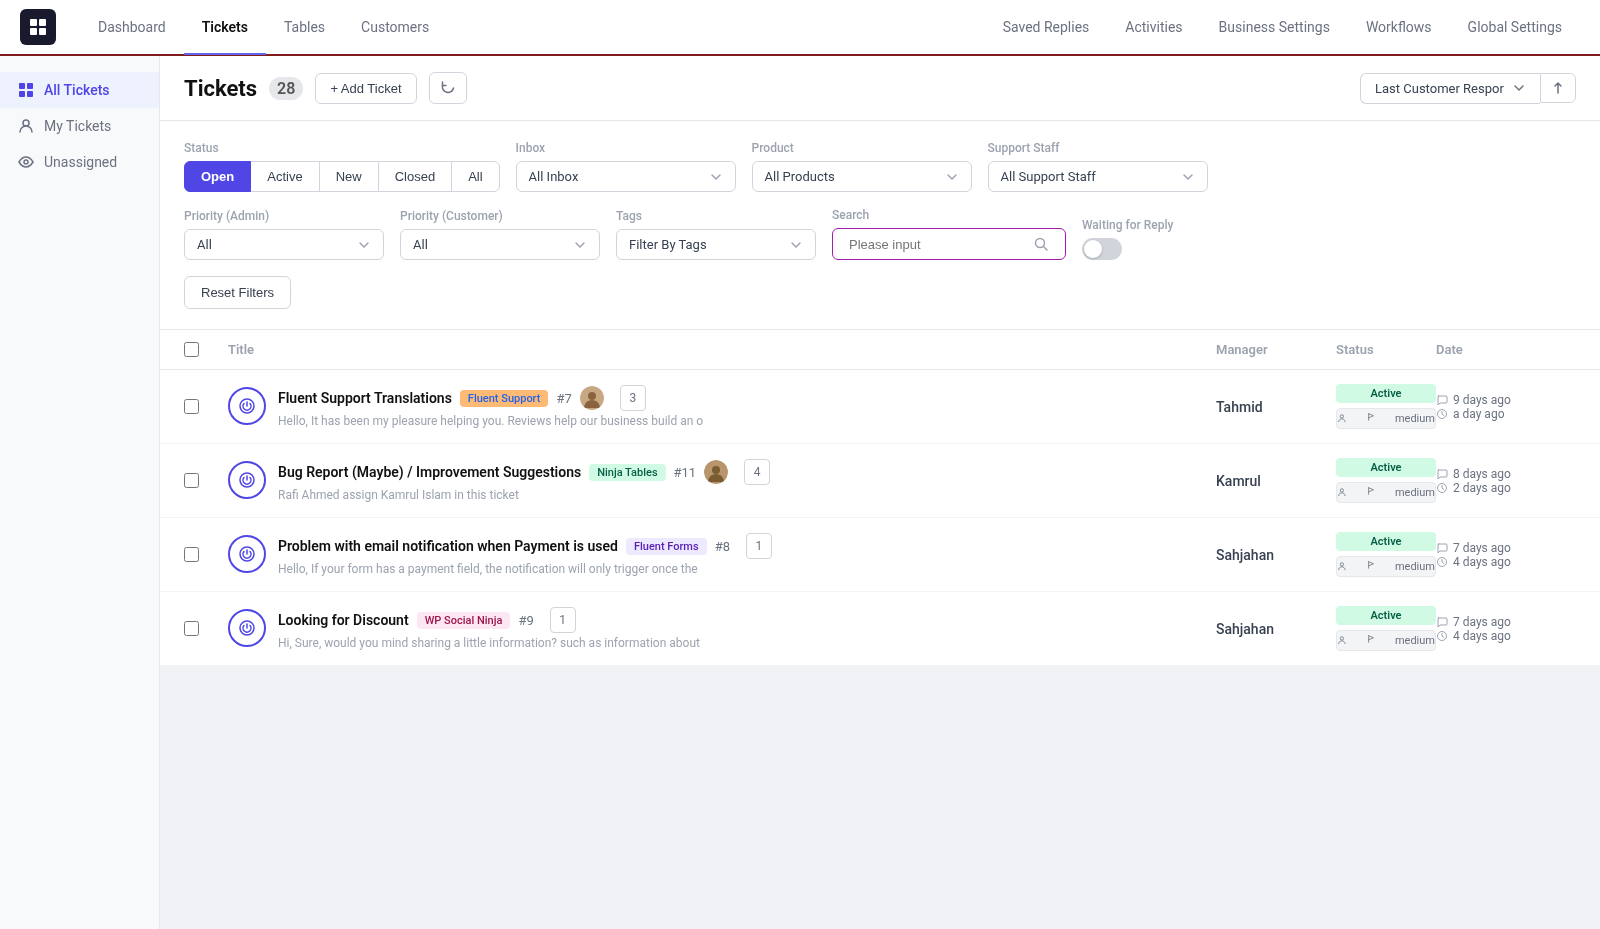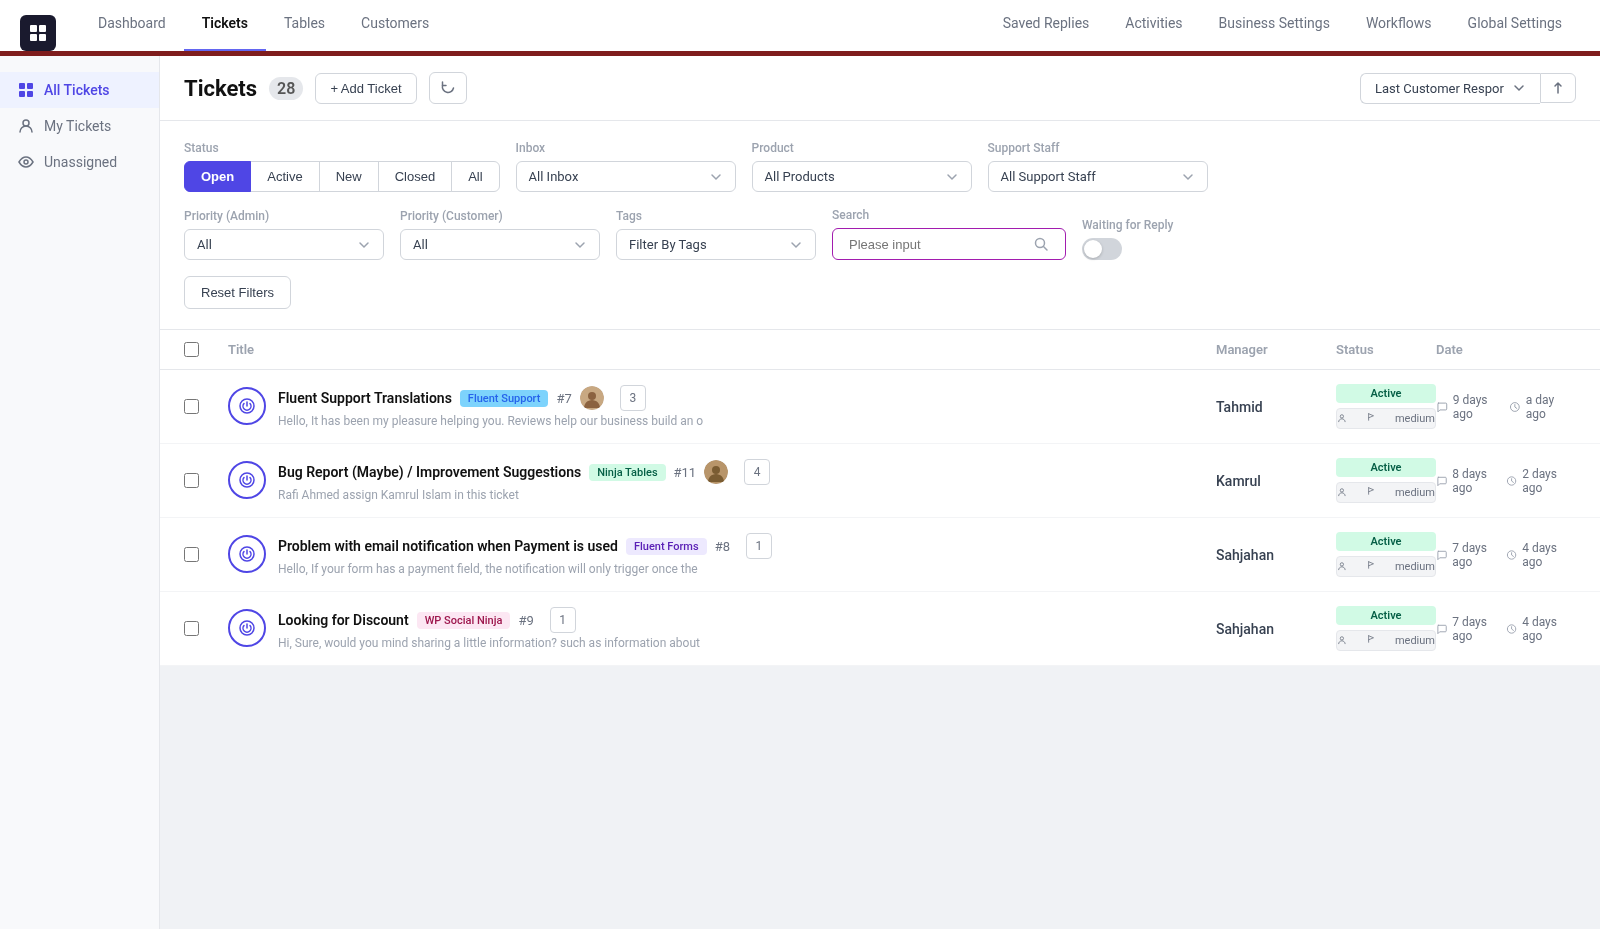--- a/index.html
+++ b/index.html
@@ -1,23 +1,23 @@
 <!DOCTYPE html>
 <html><head>
   <meta charset="utf-8">
   <style>
     * { box-sizing: border-box; margin: 0; padding: 0; }
     body { font-family: -apple-system, BlinkMacSystemFont, 'Segoe UI', Roboto, sans-serif; background: #f0f2f5; color: #333; font-size: 14px; }
 
     
     .top-nav {
       background: #fff;
-      border-bottom: 5px solid #7f1d1d;
+      border-bottom: 2px solid #7f1d1d;
       display: flex;
-      align-items: flex-end;
+      align-items: center;
       padding: 0 20px;
       height: 56px;
       gap: 0;
     }
     .nav-logo {
       width: 36px; height: 36px;
       background: #1a1a2e;
       border-radius: 6px;
       display: flex; align-items: center; justify-content: center;
       margin-right: 24px;
@@ -265,21 +265,21 @@
     }
     .ticket-content { flex: 1; }
     .ticket-title-row { display: flex; align-items: center; gap: 8px; flex-wrap: wrap; }
     .ticket-title { font-weight: 600; color: #111; font-size: 14px; }
     .ticket-tag {
       padding: 2px 8px;
       border-radius: 4px;
       font-size: 11px;
       font-weight: 500;
     }
-    .tag-fluent-support { background: #7dd3fc; color: #2563eb; }
+    .tag-fluent-support { background: #fdba74; color: #2563eb; }
     .tag-ninja-tables { background: #d1fae5; color: #065f46; }
     .tag-fluent-forms { background: #ede9fe; color: #5b21b6; }
     .tag-wp-social { background: #fce7f3; color: #9d174d; }
     .ticket-num { color: #6b7280; font-size: 13px; }
     .ticket-avatar {
       width: 24px; height: 24px; border-radius: 50%;
       background: #e5e7eb;
       overflow: hidden;
       display: flex; align-items: center; justify-content: center;
       font-size: 10px;
@@ -311,21 +311,21 @@
     .priority-badge {
       display: flex; align-items: flex-start; gap: 20px;
       background: #f3f4f6;
       border: 1px solid #e5e7eb;
       border-radius: 4px;
       padding: 3px 0;
       font-size: 11px;
       color: #6b7280;
     }
 
-    .ticket-dates { display: flex; }
+    .ticket-dates { display: flex; flex-direction: column; }
     .date-item { display: flex; align-items: center; gap: 5px; font-size: 12px; color: #6b7280; }
   </style>
 </head>
 <body>
 
 <nav class="top-nav">
   <div class="nav-logo">
     <svg viewBox="0 0 20 20" fill="none">
       <rect x="2" y="2" width="7" height="7" rx="1" fill="#fff"></rect>
       <rect x="11" y="2" width="7" height="7" rx="1" fill="#fff"></rect>

